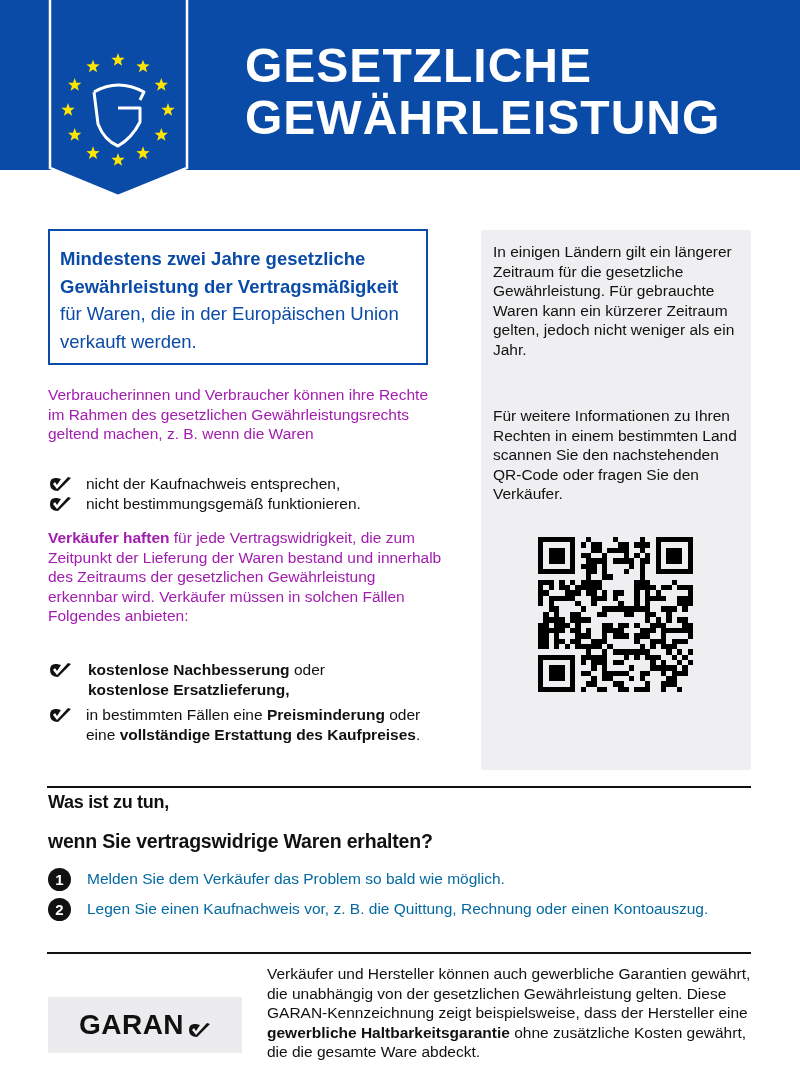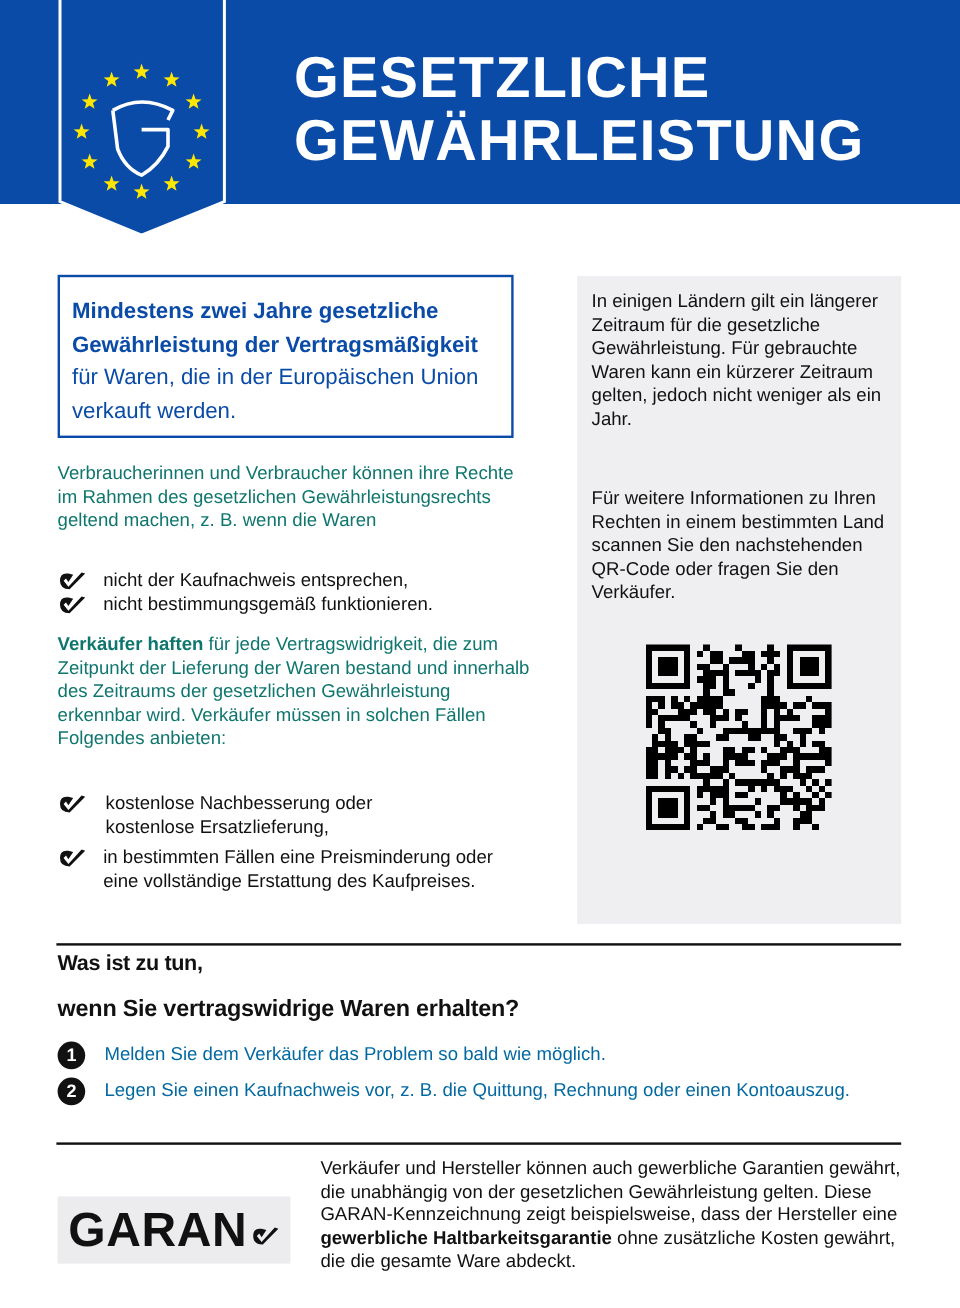--- a/index.html
+++ b/index.html
@@ -9,48 +9,48 @@
   .badge { position:absolute; left:48px; top:0; width:142px; height:200px; }
   .title { position:absolute; left:245px; top:40px; color:#fff; font-weight:700; font-size:48px;
            line-height:52px; letter-spacing:1px; }
   .title div { white-space:nowrap; }
 
   .lead-box { position:absolute; left:48px; top:229px; width:380px; height:136px;
               border:2px solid #0a4ba8; box-sizing:border-box; padding:14px 20px 0 10px;
               color:#0a4ba8; font-size:18.5px; line-height:27.5px; }
   .lead-box b { font-weight:700; }
 
-  .para { position:absolute; left:48px; width:400px; font-size:15.5px; line-height:19.5px; color:#0f766e; }
+  .para { position:absolute; left:48px; width:400px; font-size:15.5px; line-height:19.5px; color:#a21caf; }
   .para b { font-weight:700; }
 
   .checks { position:absolute; left:48px; width:400px; font-size:15.5px; line-height:19.5px; }
   .check-row { display:flex; align-items:flex-start; }
   .check-row .ic { width:24px; height:16px; margin-top:2px; flex:0 0 24px; }
   .check-row .txt { margin-left:14px; }
-  .check-row b { font-weight:400; }
+  .check-row b { font-weight:700; }
 
   .side { position:absolute; left:481px; top:230px; width:270px; height:540px; background:#efeff1; }
   .side .p { position:absolute; left:12px; width:255px; font-size:15.5px; line-height:19.5px; color:#111; }
   .qr { position:absolute; left:57px; top:307px; width:155px; height:155px; }
   .side .url { position:absolute; left:0; width:270px; top:493px; text-align:center; font-size:13.5px; color:#222; }
 
   .divider { position:absolute; left:47px; width:704px; height:2px; background:#111; }
 
   .h2 { position:absolute; left:48px; top:792px; font-size:18px; font-weight:700; color:#111; letter-spacing:-0.3px; }
   .h3 { position:absolute; left:48px; top:830px; font-size:19.5px; font-weight:700; color:#111; letter-spacing:-0.2px; }
 
   .steps { position:absolute; left:48px; top:868px; width:700px; }
   .step { display:flex; align-items:flex-start; margin-bottom:7px; }
   .num { width:23px; height:23px; border-radius:50%; background:#111; color:#fff; font-weight:700;
          font-size:15px; display:flex; align-items:center; justify-content:center; flex:0 0 23px; margin-top:0px; }
   .step .txt { margin-left:16px; font-size:15.5px; line-height:22px; color:#0369a1; }
 
   .garan { position:absolute; left:48px; top:997px; width:194px; height:56px; background:#ececef;
            display:flex; align-items:center; justify-content:center; }
-  .garan .word { font-size:40px; font-weight:700; color:#111; letter-spacing:0.5px; }
+  .garan .word { font-size:28px; font-weight:700; color:#111; letter-spacing:0.5px; }
   .garan .ic { width:24px; height:18px; margin-left:3px; margin-top:10px; }
 
   .footer-text { position:absolute; left:267px; top:964px; width:490px; font-size:15.5px; line-height:19.5px; color:#111; }
   .footer-text b { font-weight:700; }
 </style>
 </head>
 <body>
 
 <div class="header"></div>
 

